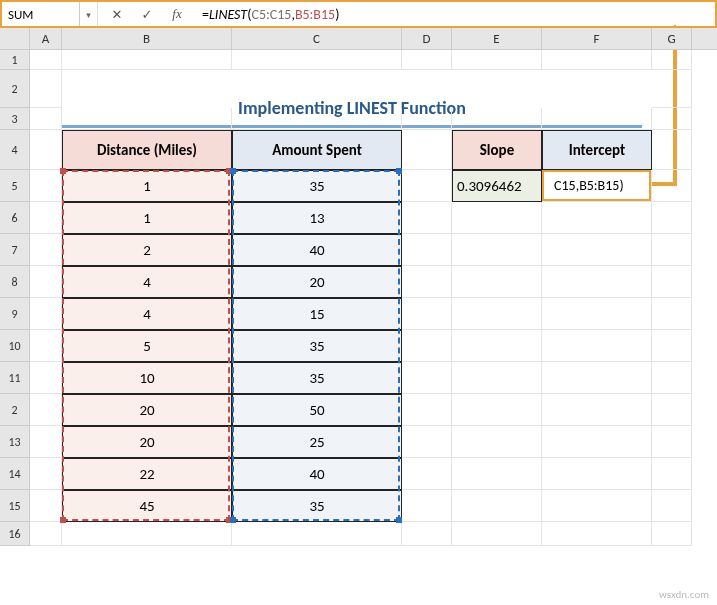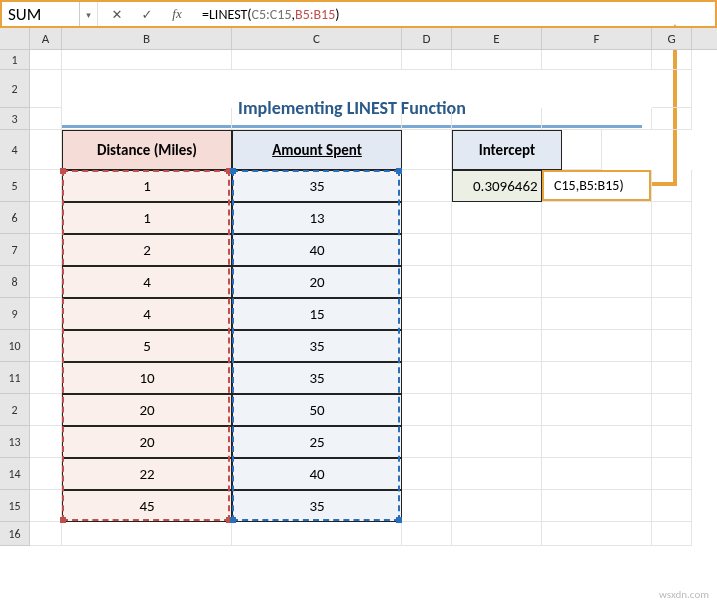--- a/index.html
+++ b/index.html
@@ -18,21 +18,21 @@
       display: flex;
       align-items: center;
       height: 28px;
       border: 2px solid #e8a33d;
       background: #fff;
     }
     .name-box {
       width: 78px;
       height: 24px;
       padding: 2px 6px;
-      font-size: 17px;
+      font-size: 13px;
       border-right: 1px solid #ccc;
       background: #fff;
       display: flex;
       align-items: center;
     }
     .name-box-arrow {
       width: 18px;
       display: flex;
       align-items: center;
       justify-content: center;
@@ -60,21 +60,21 @@
     .formula-input {
       flex: 1;
       padding: 2px 6px;
       font-size: 14px;
       height: 24px;
       display: flex;
       align-items: center;
       font-family: Calibri, Arial, sans-serif;
     }
     .formula-input .eq { color: #000; }
-    .formula-input .fn { color: #000; }
+    .formula-input .fn { color: #000; font-style: italic; }
     .formula-input .ref1 { color: #737373; }
     .formula-input .ref2 { color: #c0504d; }
     .formula-input .paren { color: #000; }
     .arrow-pointer {
       position: absolute;
       right: 40px;
       top: 26px;
       width: 4px;
       height: 158px;
       background: #e8a33d;
@@ -178,21 +178,21 @@
     }
     .title-wrap span { color: #2a5a8a; font-weight: bold; font-size: 18px; }
 
     
     .th {
       font-weight: bold;
       border: 1px solid #222;
       font-size: 15px;
     }
     .th-b { background: #f6dcd6; }
-    .th-c { background: #e2e9f3; text-decoration: underline; }
+    .th-c { background: #e2e9f3; }
     .th-e { background: #f6dcd6; }
     .th-f { background: #e2e9f3; }
     .td {
       border: 1px solid #222;
       font-size: 15px;
     }
     .td-b { background: #fbefec; }
     .td-c { background: #f0f4f9; }
     .td-e { background: #ecefe4; }
     
@@ -349,30 +349,31 @@
         <div class="cell col-E"></div>
         <div class="cell col-F"></div>
         <div class="cell col-G"></div>
       </div>
 
       <div class="row r4">
         <div class="cell col-A"></div>
         <div class="cell col-B th th-b">Distance (Miles)</div>
         <div class="cell col-C th th-c">Amount Spent</div>
         <div class="cell col-D"></div>
+        <div class="cell col-E th th-e">Slope</div>
         <div class="cell col-F th th-f">Intercept</div>
         <div class="cell col-G"></div>
       </div>
 
       <div class="row r-data">
         <div class="cell col-A"></div>
         <div class="cell col-B td td-b">1</div>
         <div class="cell col-C td td-c">35</div>
         <div class="cell col-D"></div>
-        <div class="cell col-E td td-e" style="justify-content:flex-start;padding-left:20px">0.3096462</div>
+        <div class="cell col-E td td-e" style="justify-content:flex-start;padding-left:4px">0.3096462</div>
         <div class="cell col-F" style="background:#fff;justify-content:flex-start">
           <span class="f5-overflow">C15,B5:B15)</span>
         </div>
         <div class="cell col-G"></div>
       </div>
 
       <div class="row r-data">
         <div class="cell col-A"></div>
         <div class="cell col-B td td-b">1</div>
         <div class="cell col-C td td-c">13</div>

